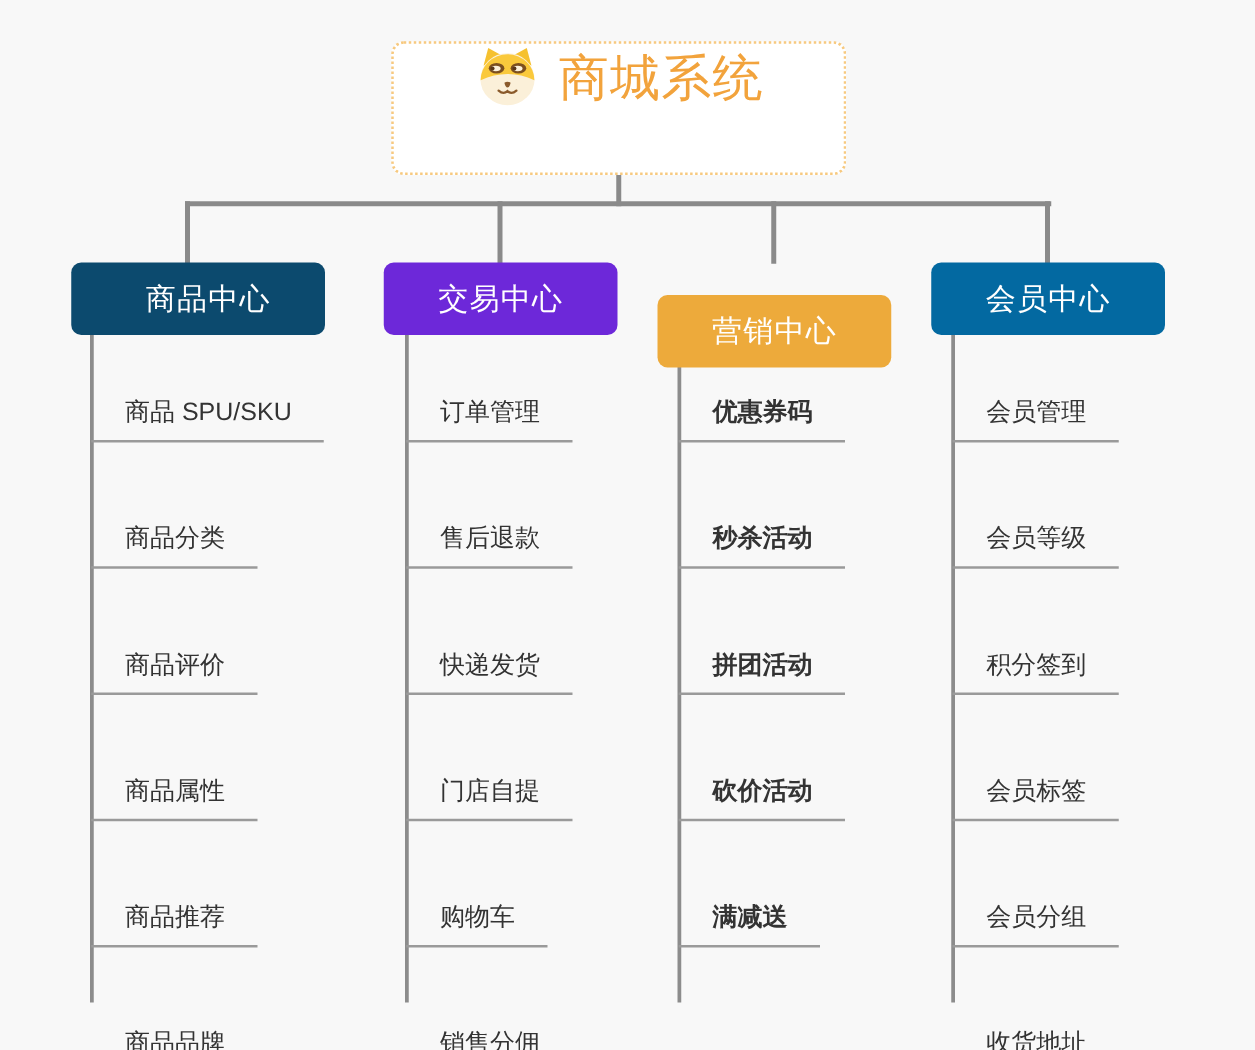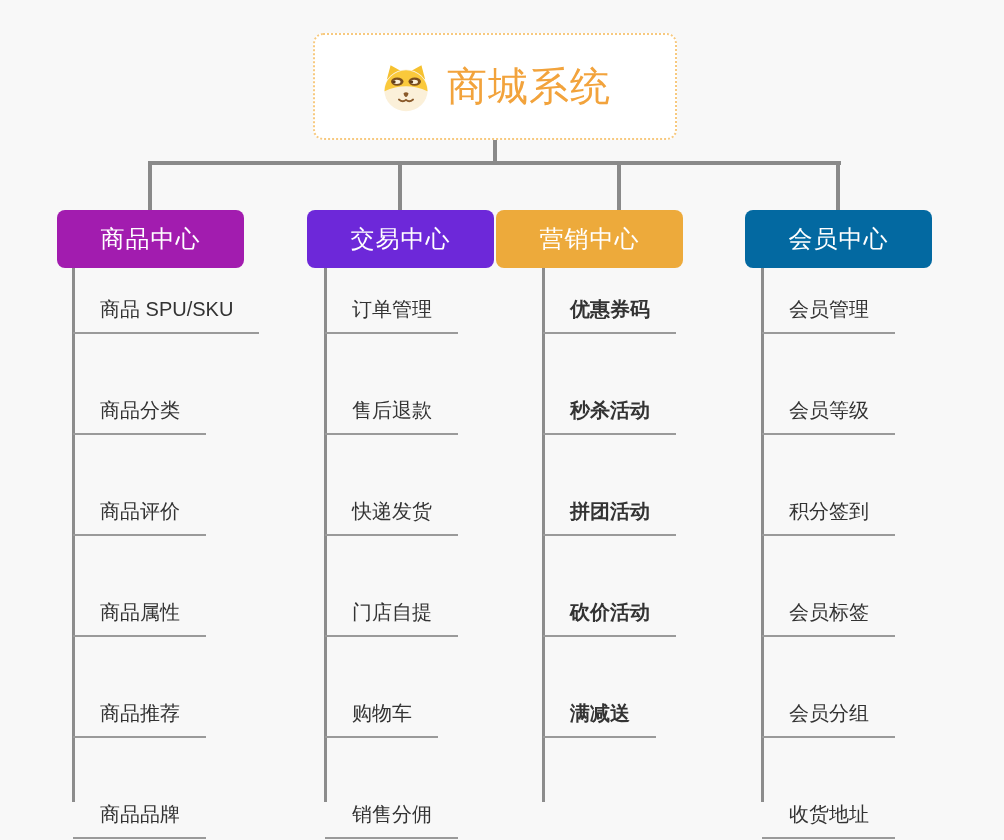--- a/index.html
+++ b/index.html
@@ -13,21 +13,21 @@
     background:#f8f8f8;
     overflow:hidden;
   }
   
   .root-node{
     position:absolute;left:313px;top:33px;width:364px;height:107px;
     background:#ffffff;
     border:2px dotted #f7c97f;
     border-radius:10px;
     box-sizing:border-box;
-    display:flex;align-items:center;justify-content:center;gap:14px;
+    display:flex;justify-content:center;gap:14px;
     cursor:pointer;
   }
   .root-title{
     font-size:40px;
     font-weight:500;
     color:#f2a33c;
     letter-spacing:1px;
     white-space:nowrap;
   }
   .dog{width:54px;height:50px;display:flex;align-items:center;justify-content:center;}
@@ -46,32 +46,32 @@
   .colline.c2{left:542px;}
   .colline.c3{left:761px;}
   
   .branch-node{
     position:absolute;top:210px;width:187px;height:58px;
     border-radius:8px;
     color:#ffffff;font-size:24px;letter-spacing:1px;
     display:flex;align-items:center;justify-content:center;
     cursor:pointer;
   }
-  .branch-node.b0{left:57px;background:#a21caf;}
+  .branch-node.b0{left:57px;background:#0c4a6e;padding-left:16px;}
   .branch-node.b1{left:307px;background:#6d28d9;}
-  .branch-node.b2{left:496px;background:#edaa3b;}
+  .branch-node.b2{left:526px;background:#edaa3b;margin-top:26px;}
   .branch-node.b3{left:745px;background:#0369a1;}
   
   .col{position:absolute;top:268px;}
   .col.c0{left:73px;}
   .col.c1{left:325px;}
   .col.c2{left:543px;font-weight:bold;}
   .col.c3{left:762px;}
   .item{height:101px;display:flex;align-items:flex-end;}
-  .item:first-child{height:66px;}
+  .item:first-child{height:86px;}
   .item .label{
     display:inline-block;
     padding:0 26px 9px 27px;
     border-bottom:2px solid #9a9a9a;
     font-size:20px;
     color:#333333;
     white-space:nowrap;
     cursor:pointer;
   }
 </style>

